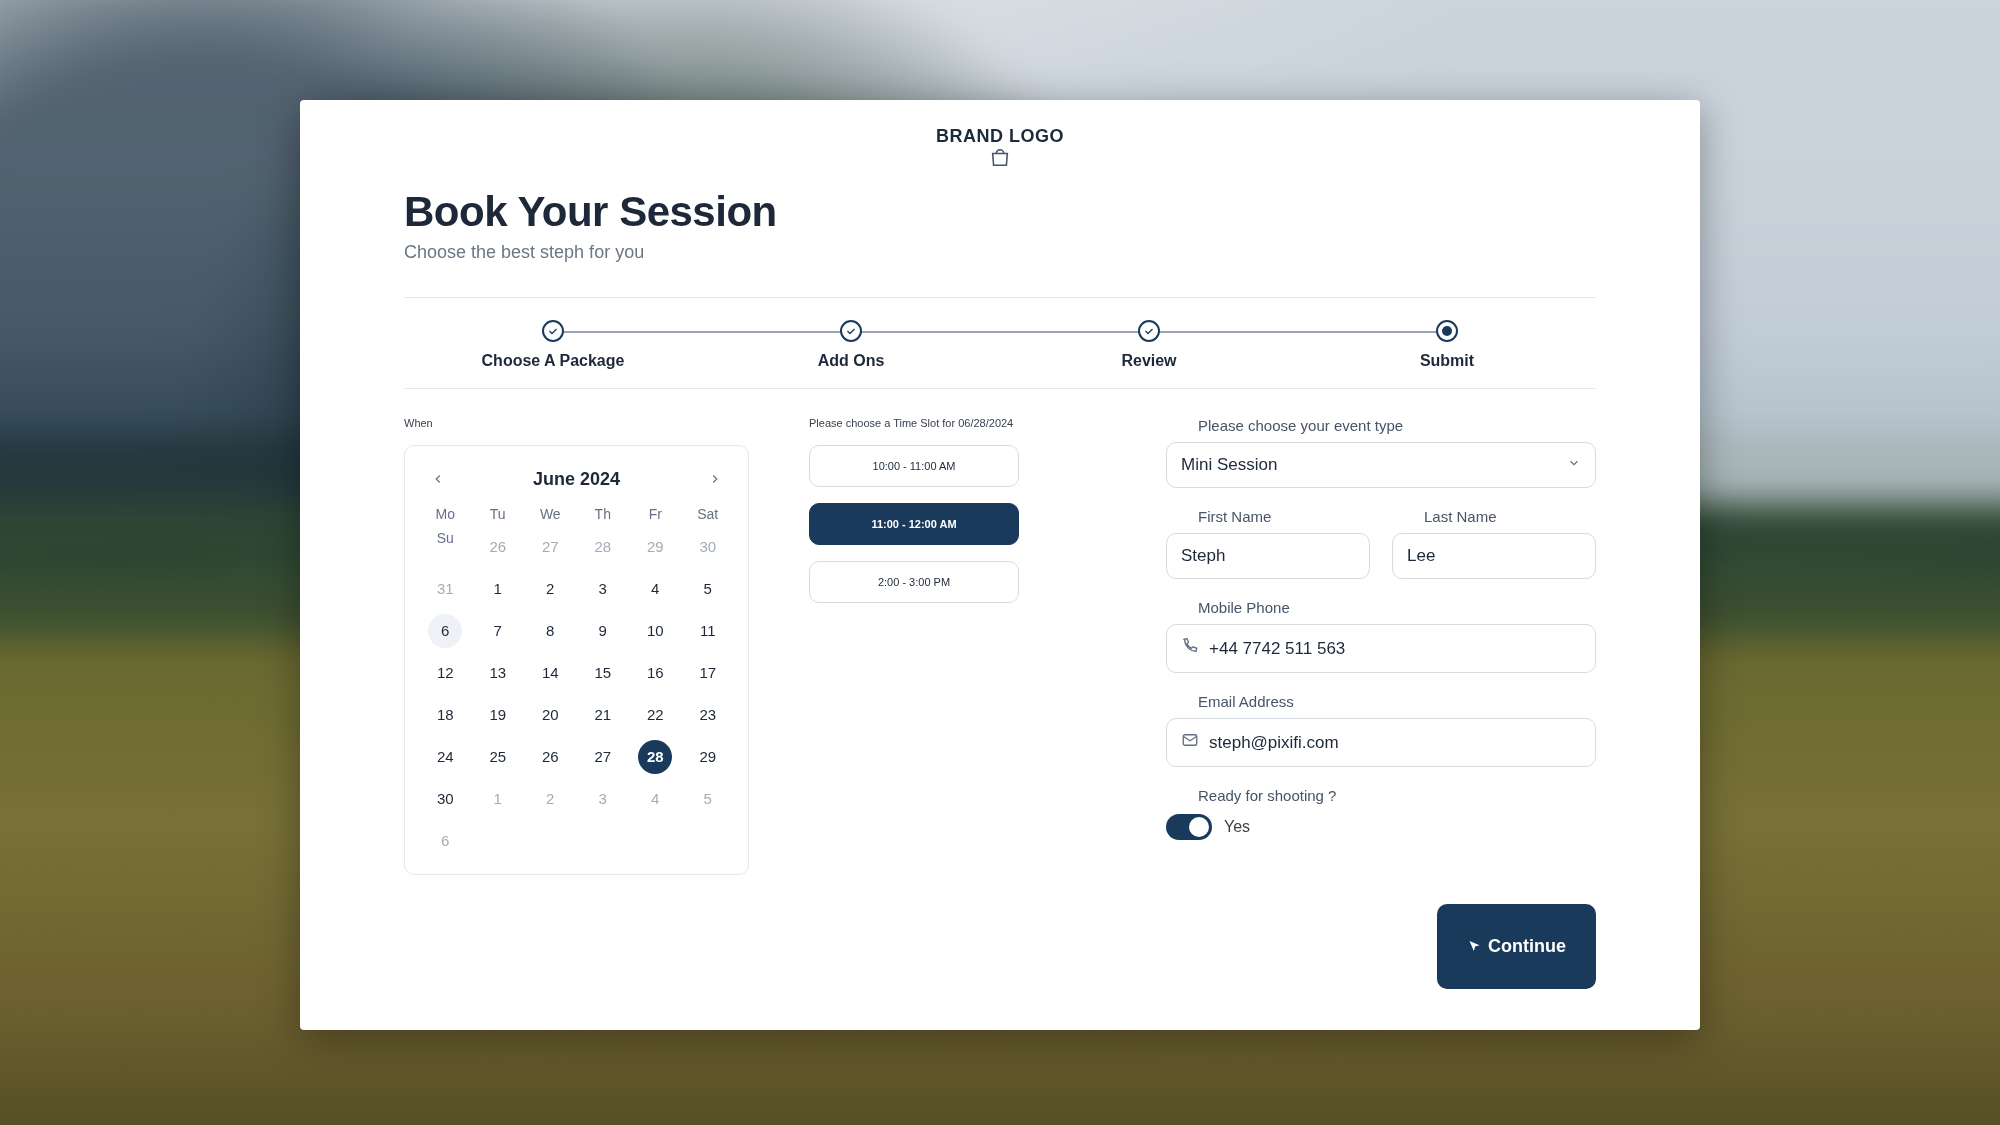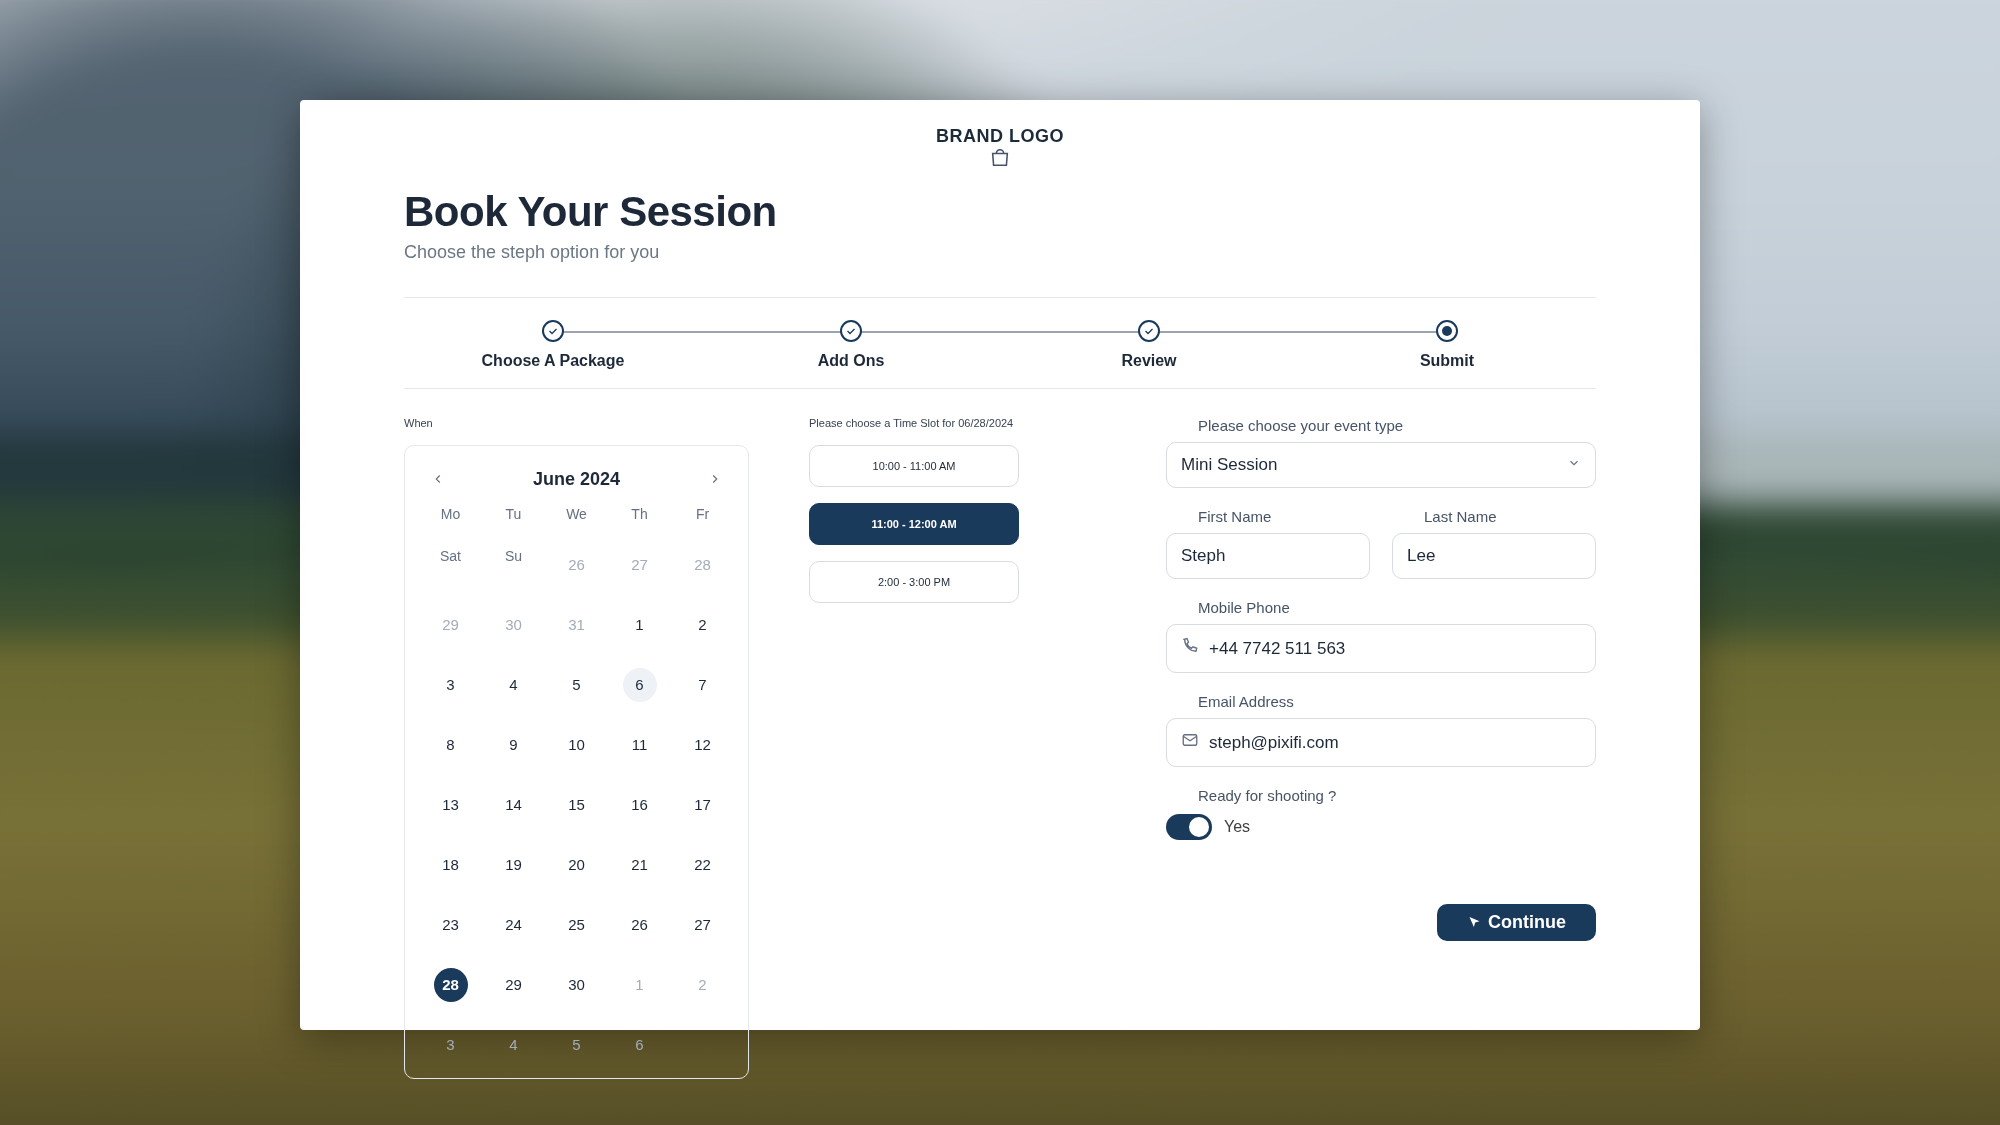--- a/index.html
+++ b/index.html
@@ -139,22 +139,22 @@
     display:flex;align-items:center;justify-content:space-between;
     padding:6px 10px 14px;
   }
   .cal-nav{
     width:26px;height:26px;display:flex;align-items:center;justify-content:center;
     color:#667085;cursor:pointer;border-radius:6px;
   }
   .cal-nav svg{width:14px;height:14px;stroke:#667085;stroke-width:2;fill:none;}
   .cal-title{font-size:18px;font-weight:700;color:#1d2939;}
   .cal-grid{
-    display:grid;grid-template-columns:repeat(5,1fr);
-    row-gap:26px;
+    display:grid;grid-template-columns:repeat(6,1fr);
+    row-gap:8px;
     text-align:center;
     padding:0 4px;
   }
   .cal-dow{font-size:14px;color:#667085;font-weight:500;}
   .cal-day{
     font-size:15px;color:#1d2939;height:34px;line-height:34px;
     border-radius:50%;cursor:pointer;
     width:34px;margin:0 auto;
   }
   .cal-day.dim{color:#a3acb9;}
@@ -196,21 +196,21 @@
     border-radius:50%;background:#fff;
   }
   .toggle-label{font-size:16px;color:#404040;}
 
   .continue{
     margin-top:64px;
     display:flex;justify-content:flex-end;
   }
   .continue button{
     background:var(--navy);color:#fff;border:none;border-radius:10px;
-    padding:8px 30px;font-size:18px;font-weight:600;cursor:pointer;
+    padding:32px 30px;font-size:18px;font-weight:600;cursor:pointer;
     display:flex;align-items:center;gap:6px;
   }
   .continue button svg{width:15px;height:15px;fill:#fff;}
 </style>
 </head>
 <body>
 
 <div class="bg"></div>
 
 <div class="card">
@@ -221,21 +221,21 @@
       <svg viewBox="0 0 24 24">
           <path d="M4 7h16l-1 13H5L4 7z"></path>
           <path d="M8 7a4 4 0 0 1 8 0"></path>
         </svg>
     </div>
   </div>
 
   <div class="content">
 
     <h1 class="title">Book Your Session</h1>
-    <div class="subtitle">Choose the steph option for you</div>
+    <div class="subtitle">Choose the best steph for you</div>
 
     <div class="stepper">
       <div class="step-line"></div>
 
     <div class="step">
           <div class="dot">
             <svg viewBox="0 0 24 24">
               <polyline points="5 12 10 17 19 8"></polyline>
             </svg>
           </div>

